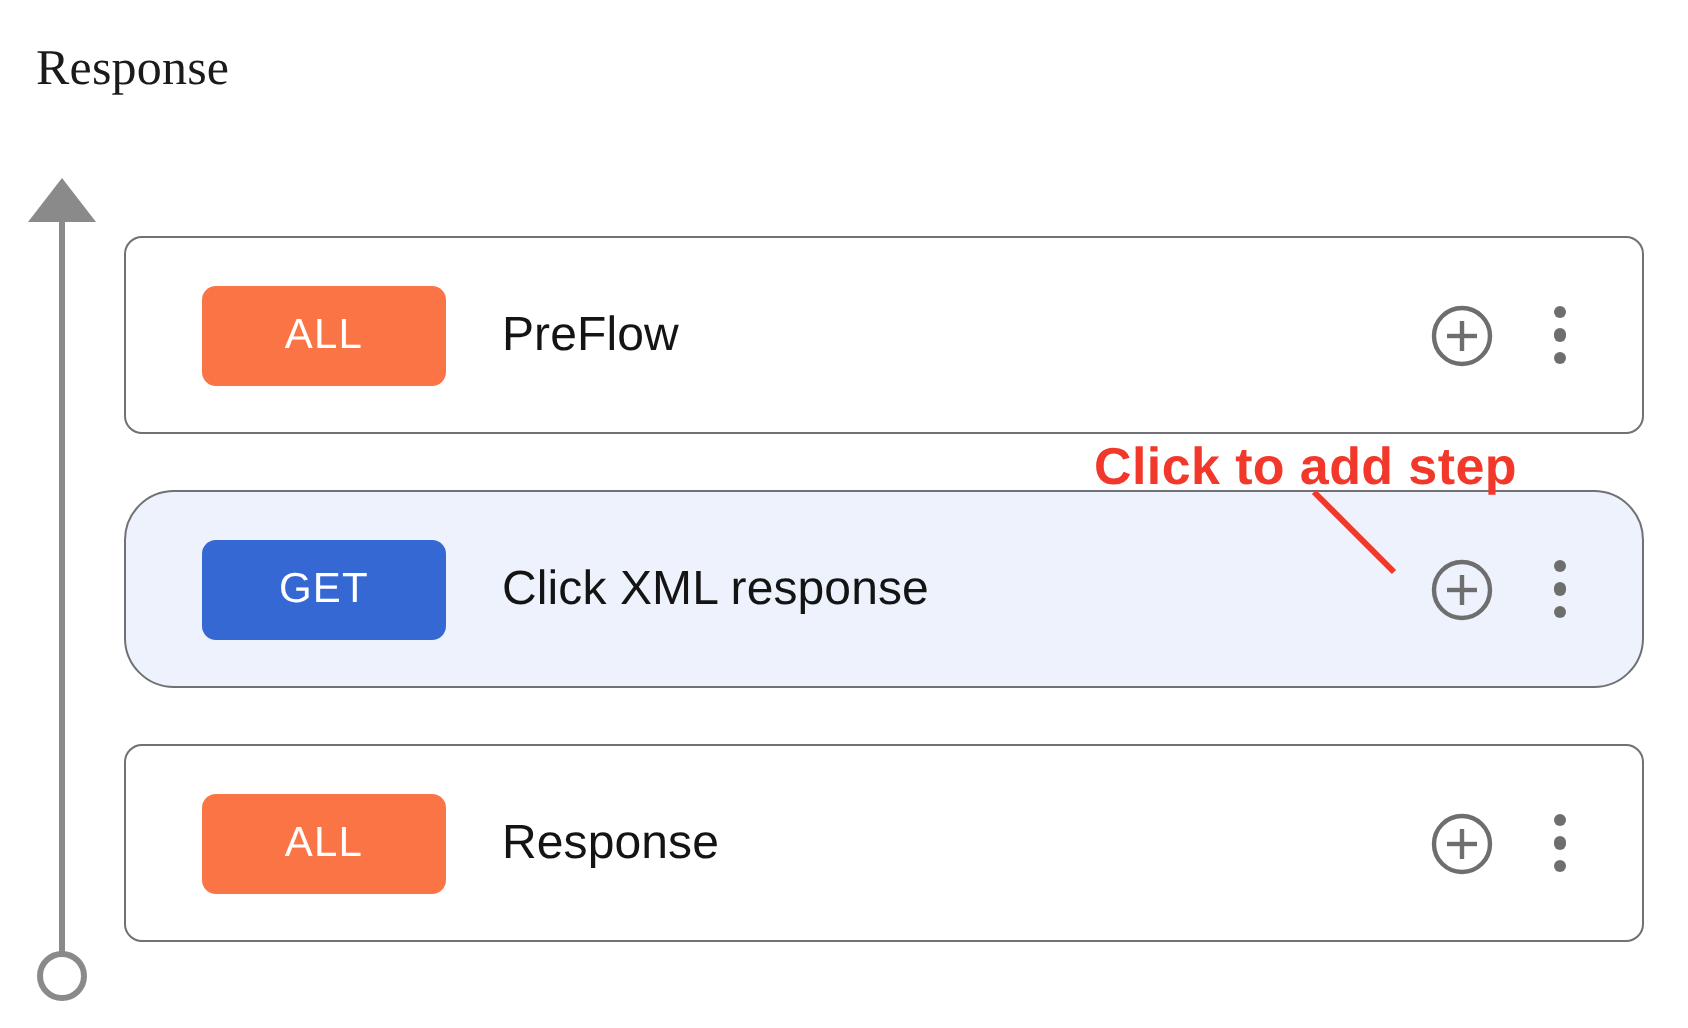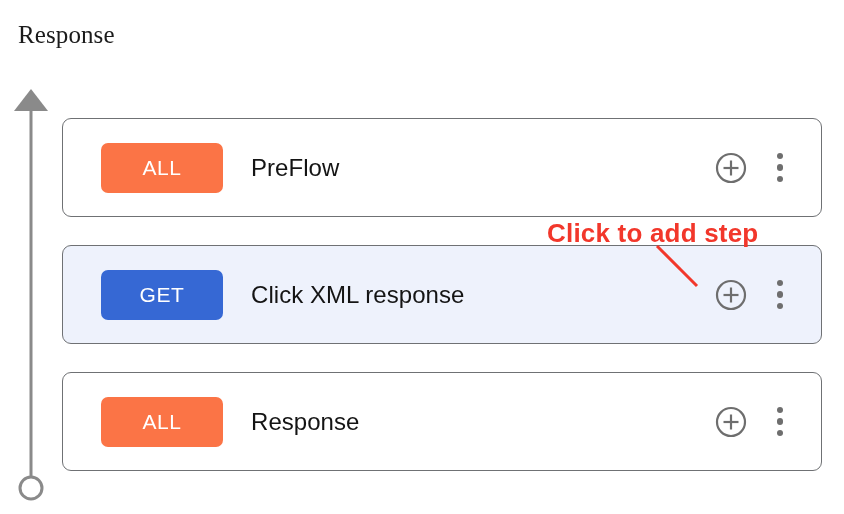--- a/index.html
+++ b/index.html
@@ -52,20 +52,21 @@
     position: relative;
     box-sizing: border-box;
     height: 99px;
     border: 1.6px solid #6f7174;
     border-radius: 9px;
     background: #ffffff;
     margin-bottom: 28px;
   }
   .card.is-selected {
     background: #eef2fc;
+    border-radius: 25px;
   }
 
   .card-inner {
     position: absolute;
     inset: 0;
     display: flex;
     align-items: center;
     padding-left: 38px;
     padding-right: 30px;
   }

